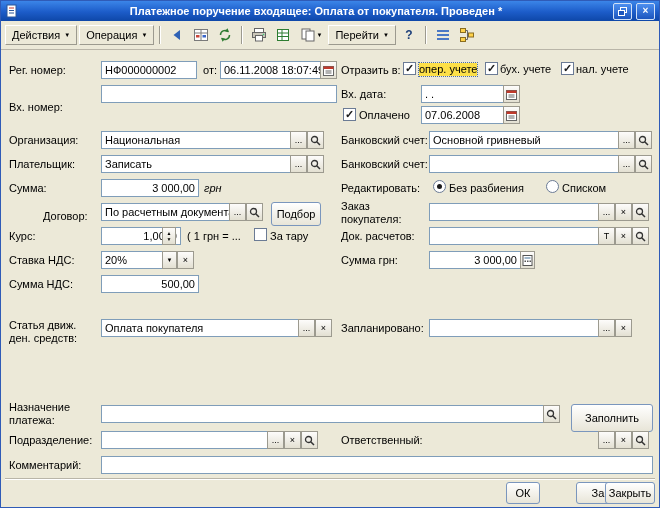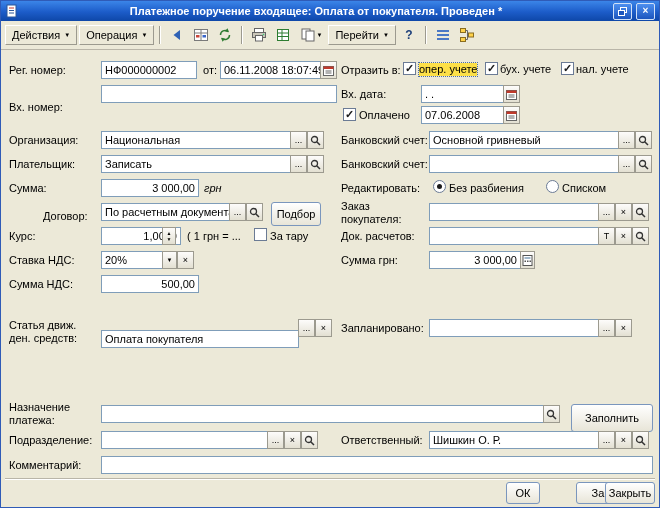--- a/index.html
+++ b/index.html
@@ -305,21 +305,21 @@
         <rect x="2.5" y="5.5" width="1.5" height="1.5" fill="#555"></rect>
         <rect x="5" y="5.5" width="1.5" height="1.5" fill="#555"></rect>
         <rect x="7.5" y="5.5" width="1.5" height="1.5" fill="#555"></rect>
       </svg>
   </div>
 
   <div class="lbl" style="left:8px;top:277px;">Сумма НДС:</div>
   <div class="inp num" style="left:100px;top:274px;width:98px;">500,00</div>
 
   <div class="lbl wrap" style="left:8px;top:318px;width:88px;">Статья движ. ден. средств:</div>
-  <div class="inp" style="left:100px;top:318px;width:198px;margin-top:11px;">Оплата покупателя</div>
+  <div class="inp" style="left:100px;top:318px;width:198px;">Оплата покупателя</div>
   <div class="sb" style="left:297px;top:318px;">...</div>
   <div class="sb" style="left:314px;top:318px;">×</div>
 
   <div class="lbl" style="left:340px;top:321px;">Запланировано:</div>
   <div class="inp" style="left:428px;top:318px;width:170px;"></div>
   <div class="sb" style="left:597px;top:318px;">...</div>
   <div class="sb" style="left:614px;top:318px;">×</div>
 
   <div class="lbl wrap" style="left:8px;top:400px;width:80px;">Назначение платежа:</div>
   <div class="inp" style="left:100px;top:404px;width:443px;"></div>
@@ -336,21 +336,20 @@
   <div class="sb" style="left:266px;top:430px;">...</div>
   <div class="sb" style="left:283px;top:430px;">×</div>
   <div class="sb" style="left:300px;top:430px;">
     <svg width="11" height="11">
         <circle cx="4.5" cy="4.5" r="3" fill="none" stroke="#333" stroke-width="1.3"></circle>
         <line x1="7" y1="7" x2="10" y2="10" stroke="#333" stroke-width="1.5"></line>
       </svg>
   </div>
 
   <div class="lbl" style="left:340px;top:433px;">Ответственный:</div>
-  <div class="inp" style="left:428px;top:430px;width:170px;">Шишкин О. Р.</div>
   <div class="sb" style="left:597px;top:430px;">...</div>
   <div class="sb" style="left:614px;top:430px;">×</div>
   <div class="sb" style="left:631px;top:430px;">
     <svg width="11" height="11">
         <circle cx="4.5" cy="4.5" r="3" fill="none" stroke="#333" stroke-width="1.3"></circle>
         <line x1="7" y1="7" x2="10" y2="10" stroke="#333" stroke-width="1.5"></line>
       </svg>
   </div>
 
   <div class="lbl" style="left:8px;top:458px;">Комментарий:</div>

